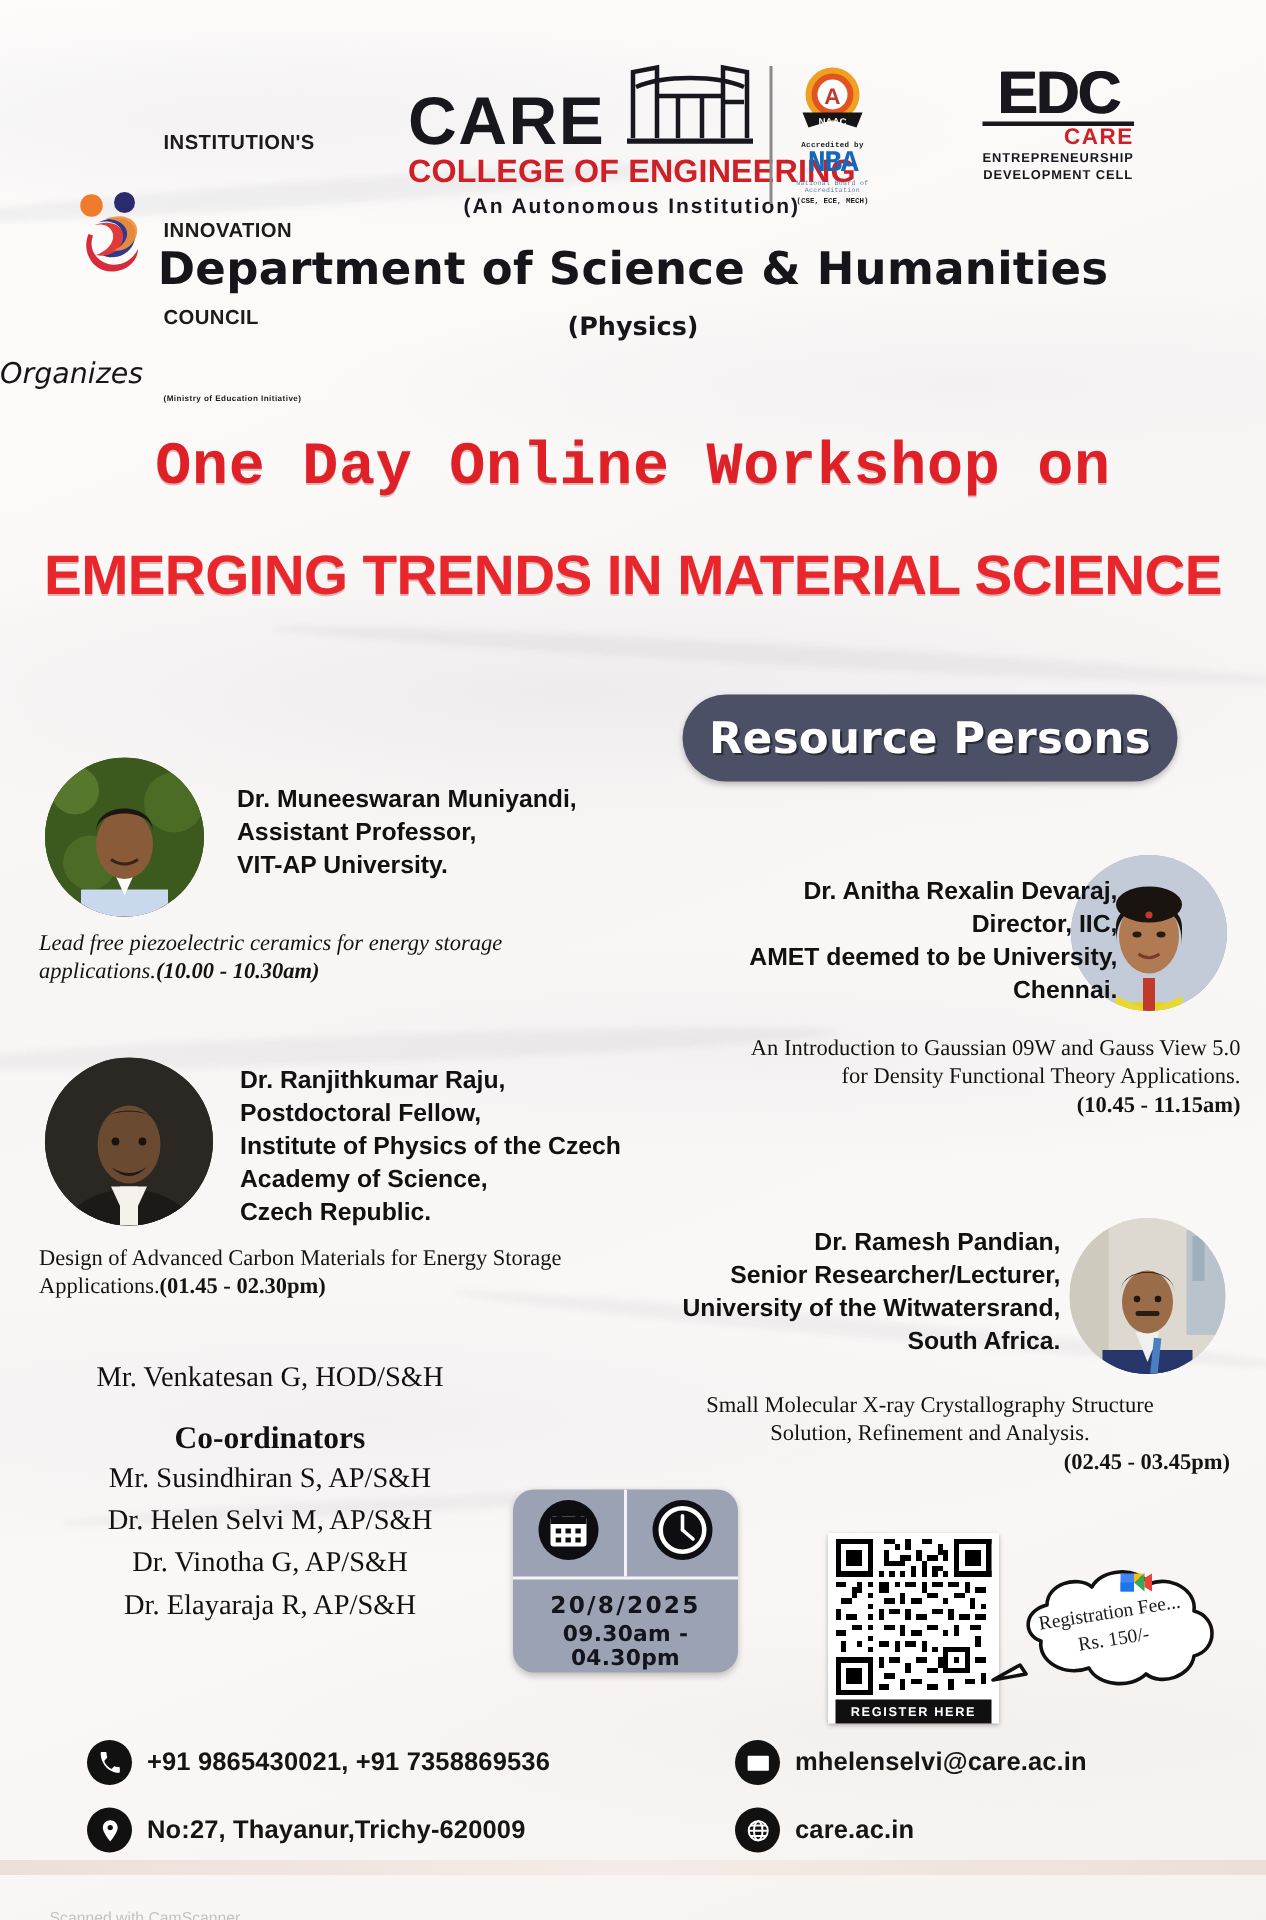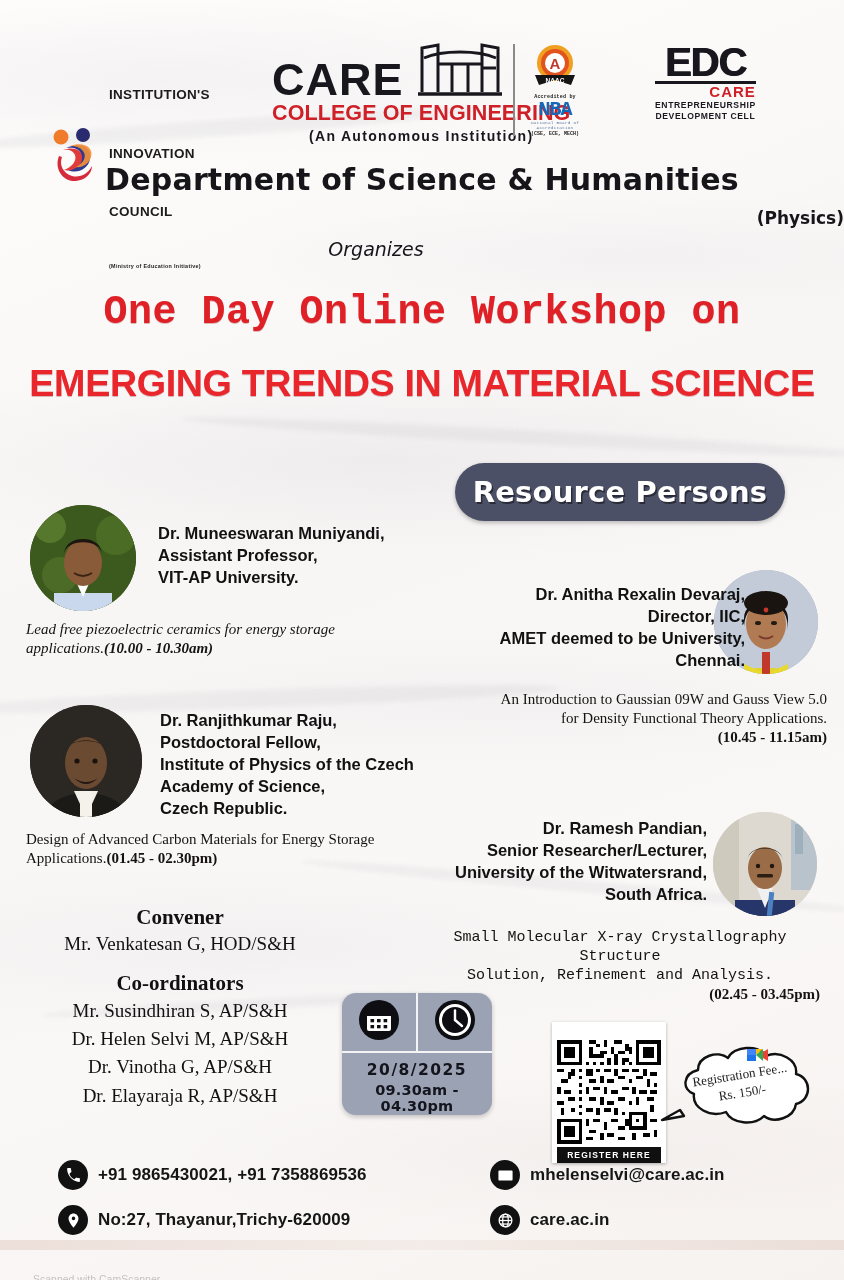--- a/index.html
+++ b/index.html
@@ -45,23 +45,23 @@
   .nbr-tiny{font-size:5px;font-weight:bold;color:#1b1b1b;margin-top:1px;}
   .edc{position:absolute;left:655px;top:6px;text-align:center;}
   .edc-word{font-size:40px;font-weight:bold;letter-spacing:-1px;color:#17171d;line-height:.9;
             text-shadow:1px 0 0 #17171d;}
   .edc-rule{height:3px;background:#17171d;margin:1px 0 0 0;}
   .edc-care{font-size:15px;font-weight:bold;color:#cf2027;letter-spacing:1px;text-align:right;margin-top:-1px;}
   .edc-sub{font-size:8.6px;font-weight:bold;color:#17171d;letter-spacing:.6px;line-height:1.15;margin-top:1px;}
   
   .dept{position:absolute;top:162px;width:844px;text-align:center;font-size:30px;font-weight:bold;
         color:#16161a;letter-spacing:.2px;font-family:"DejaVu Sans",sans-serif;}
-  .physics{position:absolute;top:208px;width:844px;text-align:right;font-size:17px;font-weight:bold;color:#16161a;
+  .physics{position:absolute;top:208px;width:844px;text-align:center;font-size:17px;font-weight:bold;color:#16161a;
         font-family:"DejaVu Sans",sans-serif;}
-  .organizes{position:absolute;top:238px;width:752px;text-align:center;font-size:19px;font-style:italic;color:#16161a;
+  .organizes{position:absolute;top:238px;width:752px;font-size:19px;font-style:italic;color:#16161a;
         font-family:"DejaVu Sans",sans-serif;}
   .wtitle{position:absolute;top:290px;width:844px;text-align:center;font-size:40px;font-weight:bold;
         color:#e02027;letter-spacing:.5px;font-family:Liberation Mono, monospace;
         text-shadow:0 1px 0 rgba(120,0,0,.25);}
   .wtitle2{position:absolute;top:363px;width:844px;text-align:center;font-size:37px;font-weight:bold;
         color:#e8262c;letter-spacing:-.4px;font-family:"Liberation Sans Narrow","Liberation Sans",sans-serif;
         transform:scaleX(1.02);text-shadow:0 1px 0 rgba(120,0,0,.25);}
   
   .rp-pill{position:absolute;left:455px;top:463px;width:330px;height:58px;background:#4c5066;
         border-radius:30px;display:flex;align-items:center;justify-content:center;
@@ -87,41 +87,41 @@
   
   .p3{left:30px;top:705px;width:112px;height:112px;
       background:radial-gradient(circle at 50% 32%,#5a5249,#2e2a25 62%,#1a1714);}
   .n3{left:160px;top:710px;}
   .t3{left:26px;top:830px;width:380px;}
   
   .p4{left:713px;top:812px;width:104px;height:104px;
       background:linear-gradient(150deg,#e8e5de,#cfcabd);}
   .n4{left:415px;top:818px;width:292px;text-align:right;}
   .t4{left:420px;top:928px;width:400px;text-align:center;}
-  .t4 .tl{display:block;font-family:Liberation Mono, monospace;}
+  .t4 .tl{display:block;}
   .t4 .tm{display:block;text-align:right;}
   
   .org{position:absolute;left:20px;top:905px;width:320px;text-align:center;
        font-family:"Liberation Serif",serif;color:#111;}
   .org h3{margin:0;font-size:21px;font-weight:bold;}
   .org p{margin:3px 0 0 0;font-size:19px;}
   .org .gap{margin-top:16px;}
   .org .lst{margin:2px 0 0 0;font-size:19px;line-height:1.38;}
   
   .datebox{position:absolute;left:342px;top:993px;width:150px;height:122px;background:#9aa2b4;
        border-radius:14px;box-shadow:0 2px 5px rgba(0,0,0,.22);overflow:hidden;}
   .db-top{height:58px;display:flex;border-bottom:2px solid #f4f4f6;}
   .db-cell{flex:1;display:flex;align-items:center;justify-content:center;}
   .db-cell:first-child{border-right:2px solid #f4f4f6;}
   .db-date{text-align:center;font-size:15.5px;font-weight:bold;color:#14141c;letter-spacing:1.5px;margin-top:8px;
        font-family:"DejaVu Sans",sans-serif;}
   .db-time{text-align:center;font-size:14.5px;font-weight:bold;color:#14141c;margin-top:3px;letter-spacing:.2px;
        font-family:"DejaVu Sans",sans-serif;}
   
-  .qrwrap{position:absolute;left:552px;top:1022px;width:104px;background:#fff;padding:18px 5px 0 5px;
+  .qrwrap{position:absolute;left:552px;top:1022px;width:104px;background:#fff;padding:4px 5px 0 5px;
        box-shadow:0 1px 3px rgba(0,0,0,.3);}
   .qr{width:104px;height:104px;display:block;}
   .qr-label{background:#101010;color:#fff;font-size:8.5px;font-weight:bold;letter-spacing:1.1px;
        text-align:center;padding:3px 0;margin-top:3px;}
   .cloud{position:absolute;left:660px;top:1040px;width:160px;height:88px;}
   .cloud-txt{position:absolute;left:682px;top:1066px;width:118px;text-align:center;
        transform:rotate(-9deg);font-family:"Liberation Serif",serif;}
   .cloud-txt div{font-size:13px;color:#1a1a1a;line-height:1.35;}
   .gmeet{position:absolute;left:745px;top:1044px;width:24px;height:22px;}
   
@@ -335,21 +335,20 @@
     <div>University of the Witwatersrand,</div>
     <div>South Africa.</div>
   </div>
   <div class="sp-talk t4">
     <span class="tl">Small Molecular X-ray Crystallography Structure</span>
     <span class="tl">Solution, Refinement and Analysis.</span>
     <span class="tm"><b>(02.45 - 03.45pm)</b></span>
   </div>
 
   <div class="org">
-    <h3>Convener</h3>
     <p>Mr. Venkatesan G, HOD/S&amp;H</p>
     <h3 class="gap">Co-ordinators</h3>
     <p class="lst">Mr. Susindhiran S, AP/S&amp;H</p>
     <p class="lst">Dr. Helen Selvi M, AP/S&amp;H</p>
     <p class="lst">Dr. Vinotha G, AP/S&amp;H</p>
     <p class="lst">Dr. Elayaraja R, AP/S&amp;H</p>
   </div>
 
   <div class="datebox">
     <div class="db-top">

